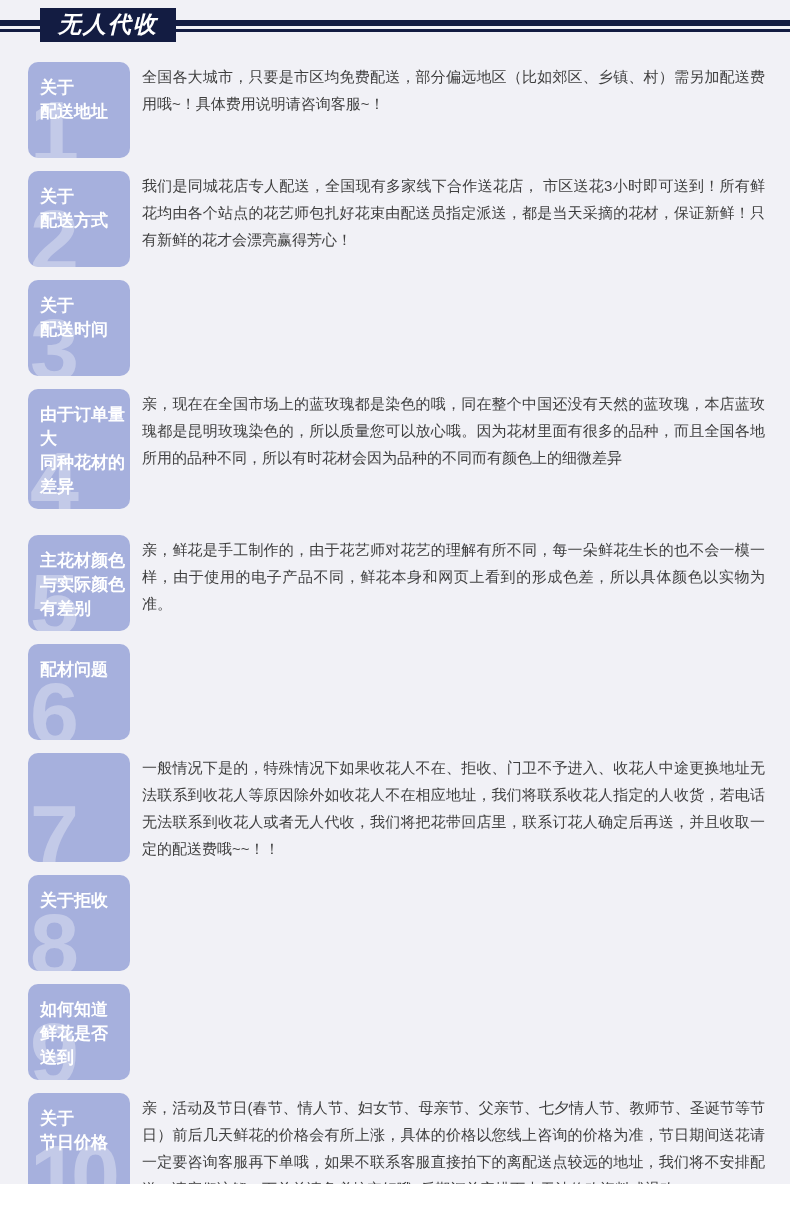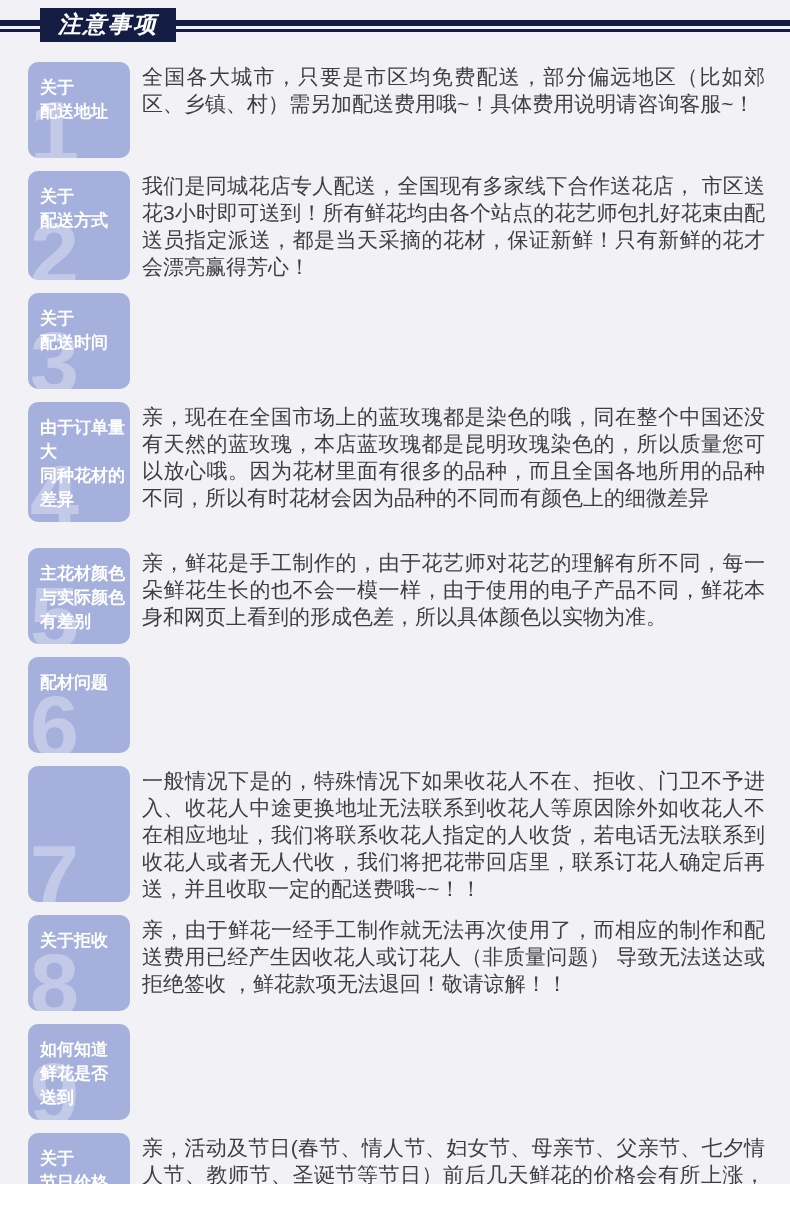--- a/index.html
+++ b/index.html
@@ -60,38 +60,38 @@
     display:block;
     padding:14px 4px 10px 12px;
     color:#ffffff;
     font-weight:bold;
     font-size:17px;
     line-height:24px;
     white-space:pre-line;
   }
   .text{
     flex:1;
-    font-size:21px;
+    font-size:15px;
     line-height:27px;
     color:#3f3f3f;
     padding-top:1px;
     text-align:justify;
   }
   .bottom-strip{
     position:absolute; left:0; right:0; bottom:0; height:22px;
     background:#ffffff;
   }
 </style>
 </head>
 <body>
 
 <header class="header">
   <div class="hline hline-thick"></div>
   <div class="hline hline-thin"></div>
-  <div class="title-box">注意事项</div>
+  <div class="title-box">无人代收</div>
 </header>
 
 <main class="items">
 
   <section class="row">
     <div class="badge">
       <span class="badge-num">1</span>
       <span class="badge-label">关于
 配送地址</span>
     </div>
@@ -147,21 +147,20 @@
       <span class="badge-num">7</span>
     </div>
     <p class="text">一般情况下是的，特殊情况下如果收花人不在、拒收、门卫不予进入、收花人中途更换地址无法联系到收花人等原因除外如收花人不在相应地址，我们将联系收花人指定的人收货，若电话无法联系到收花人或者无人代收，我们将把花带回店里，联系订花人确定后再送，并且收取一定的配送费哦~~！！</p>
   </section>
 
   <section class="row">
     <div class="badge">
       <span class="badge-num">8</span>
       <span class="badge-label">关于拒收</span>
     </div>
-    <p class="text">亲，由于鲜花一经手工制作就无法再次使用了，而相应的制作和配送费用已经产生因收花人或订花人（非质量问题） 导致无法送达或拒绝签收 ，鲜花款项无法退回！敬请谅解！！</p>
   </section>
 
   <section class="row">
     <div class="badge">
       <span class="badge-num">9</span>
       <span class="badge-label">如何知道
 鲜花是否
 送到</span>
     </div>
   </section>

